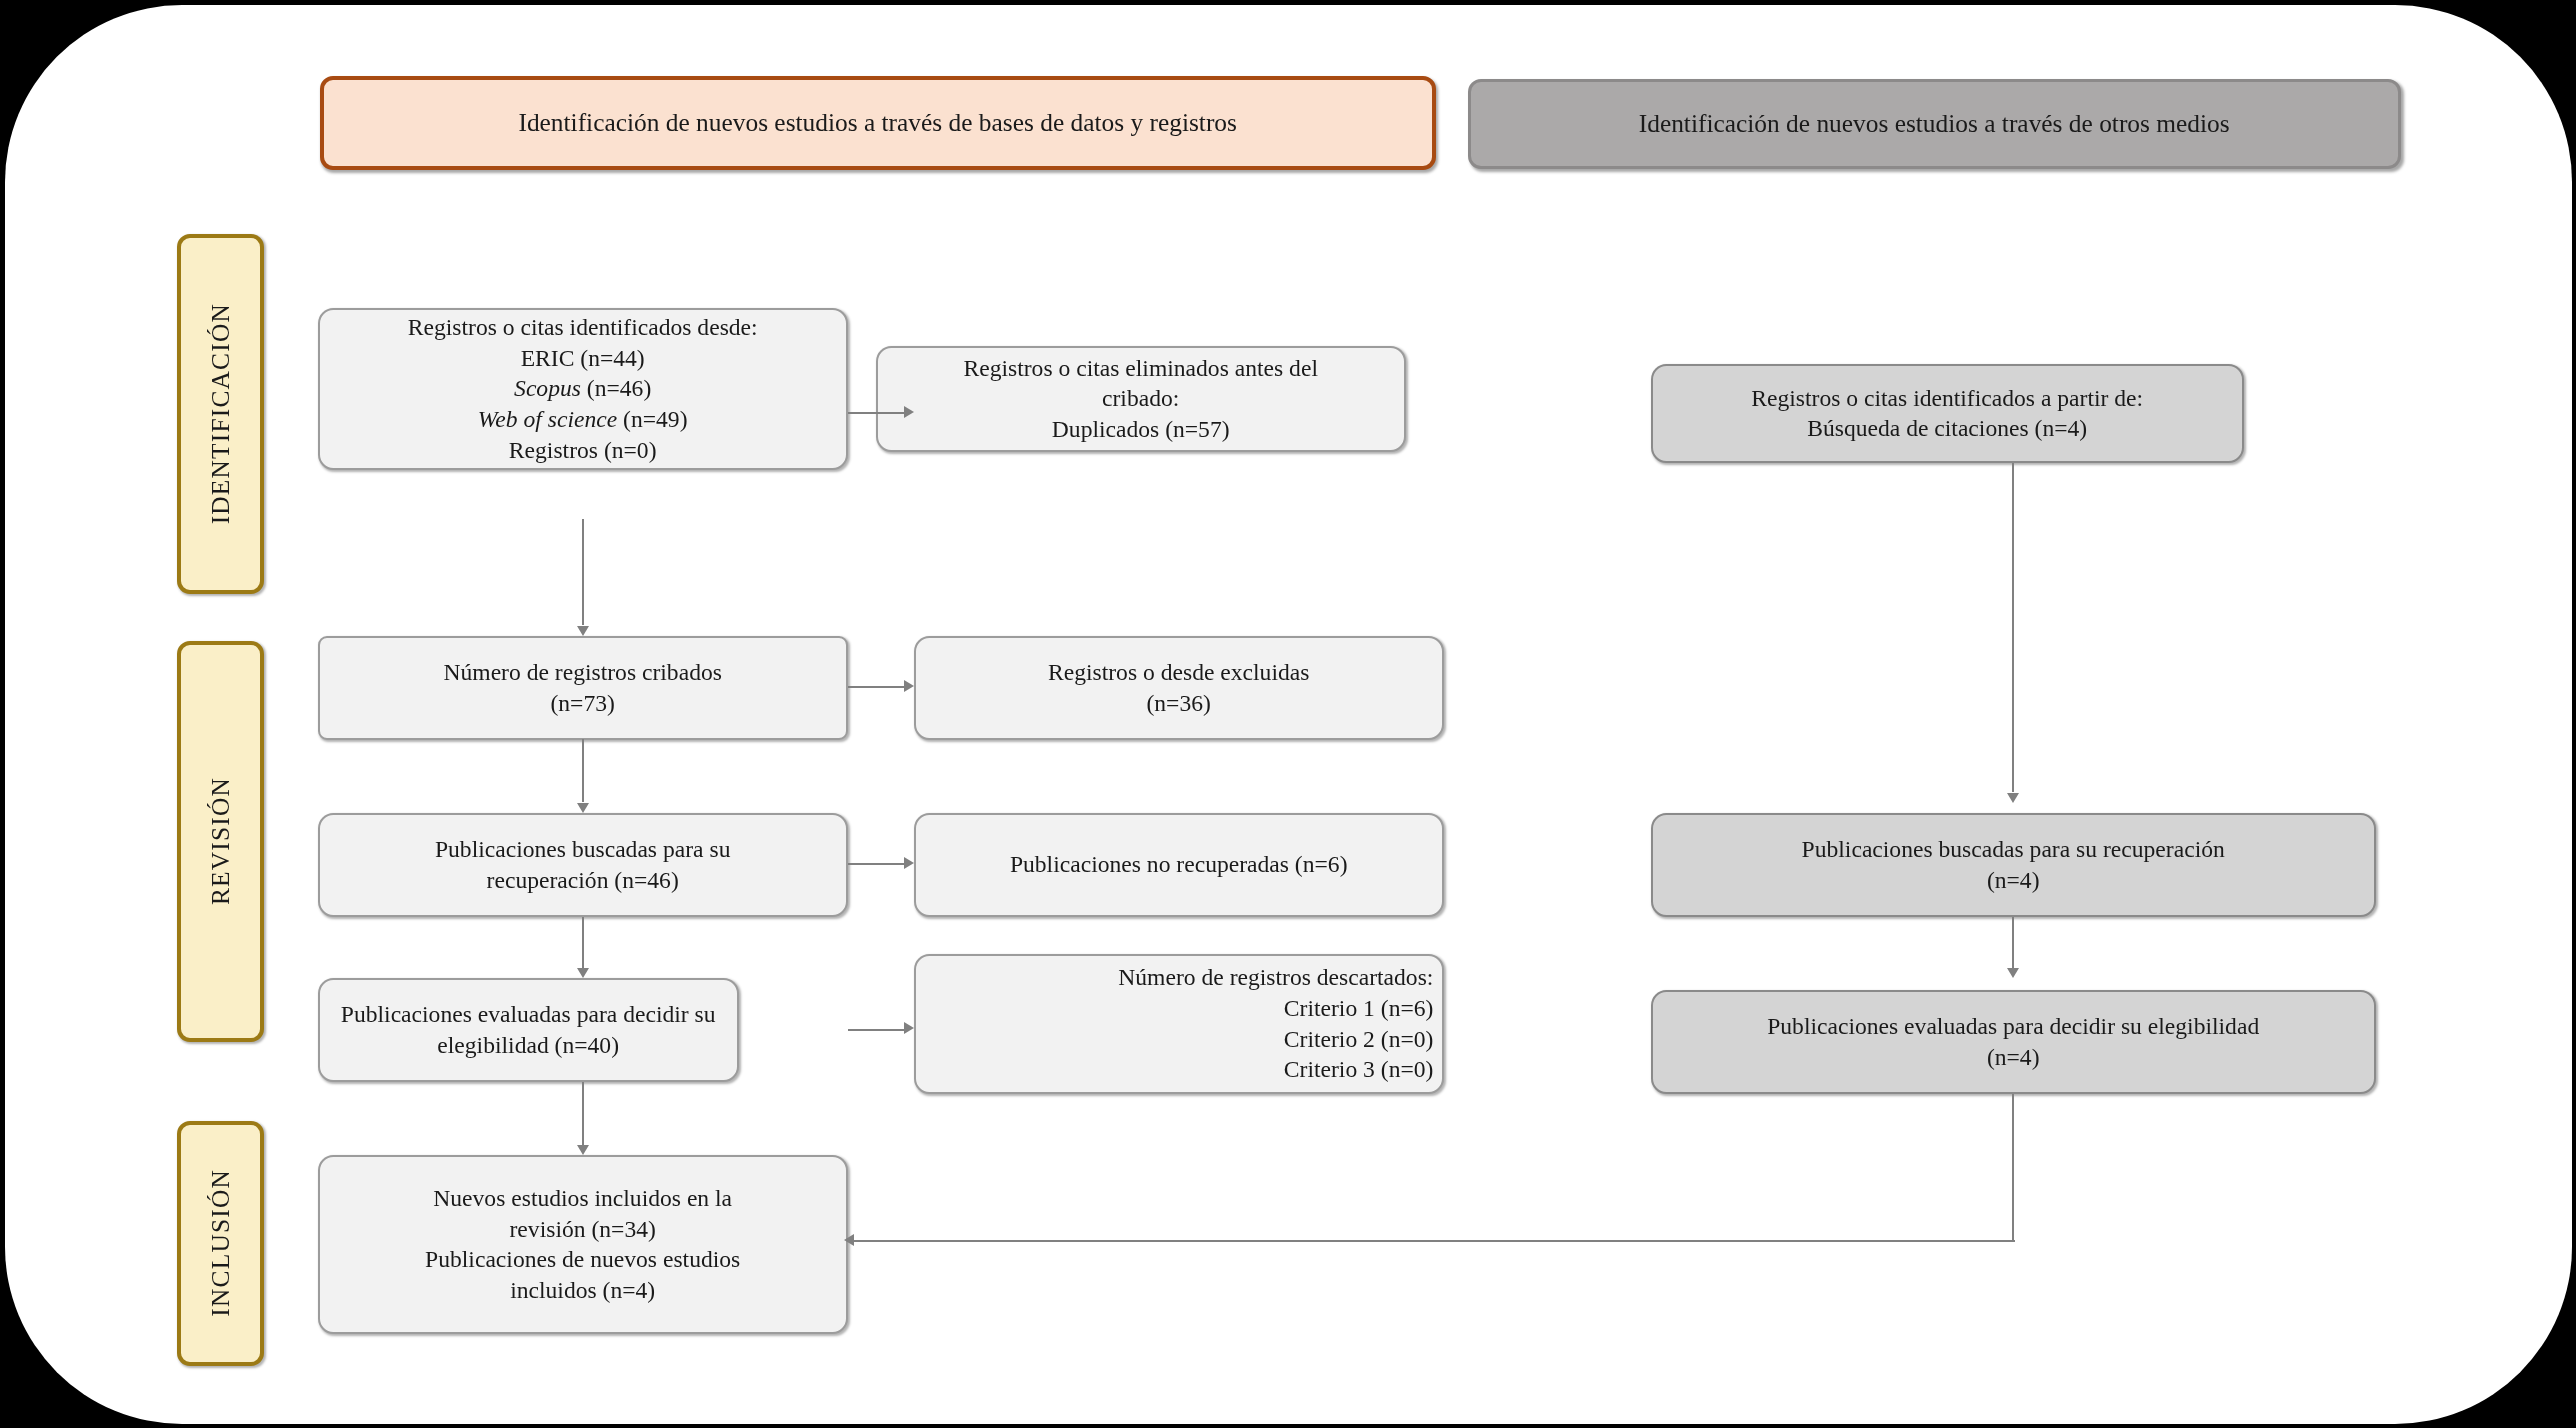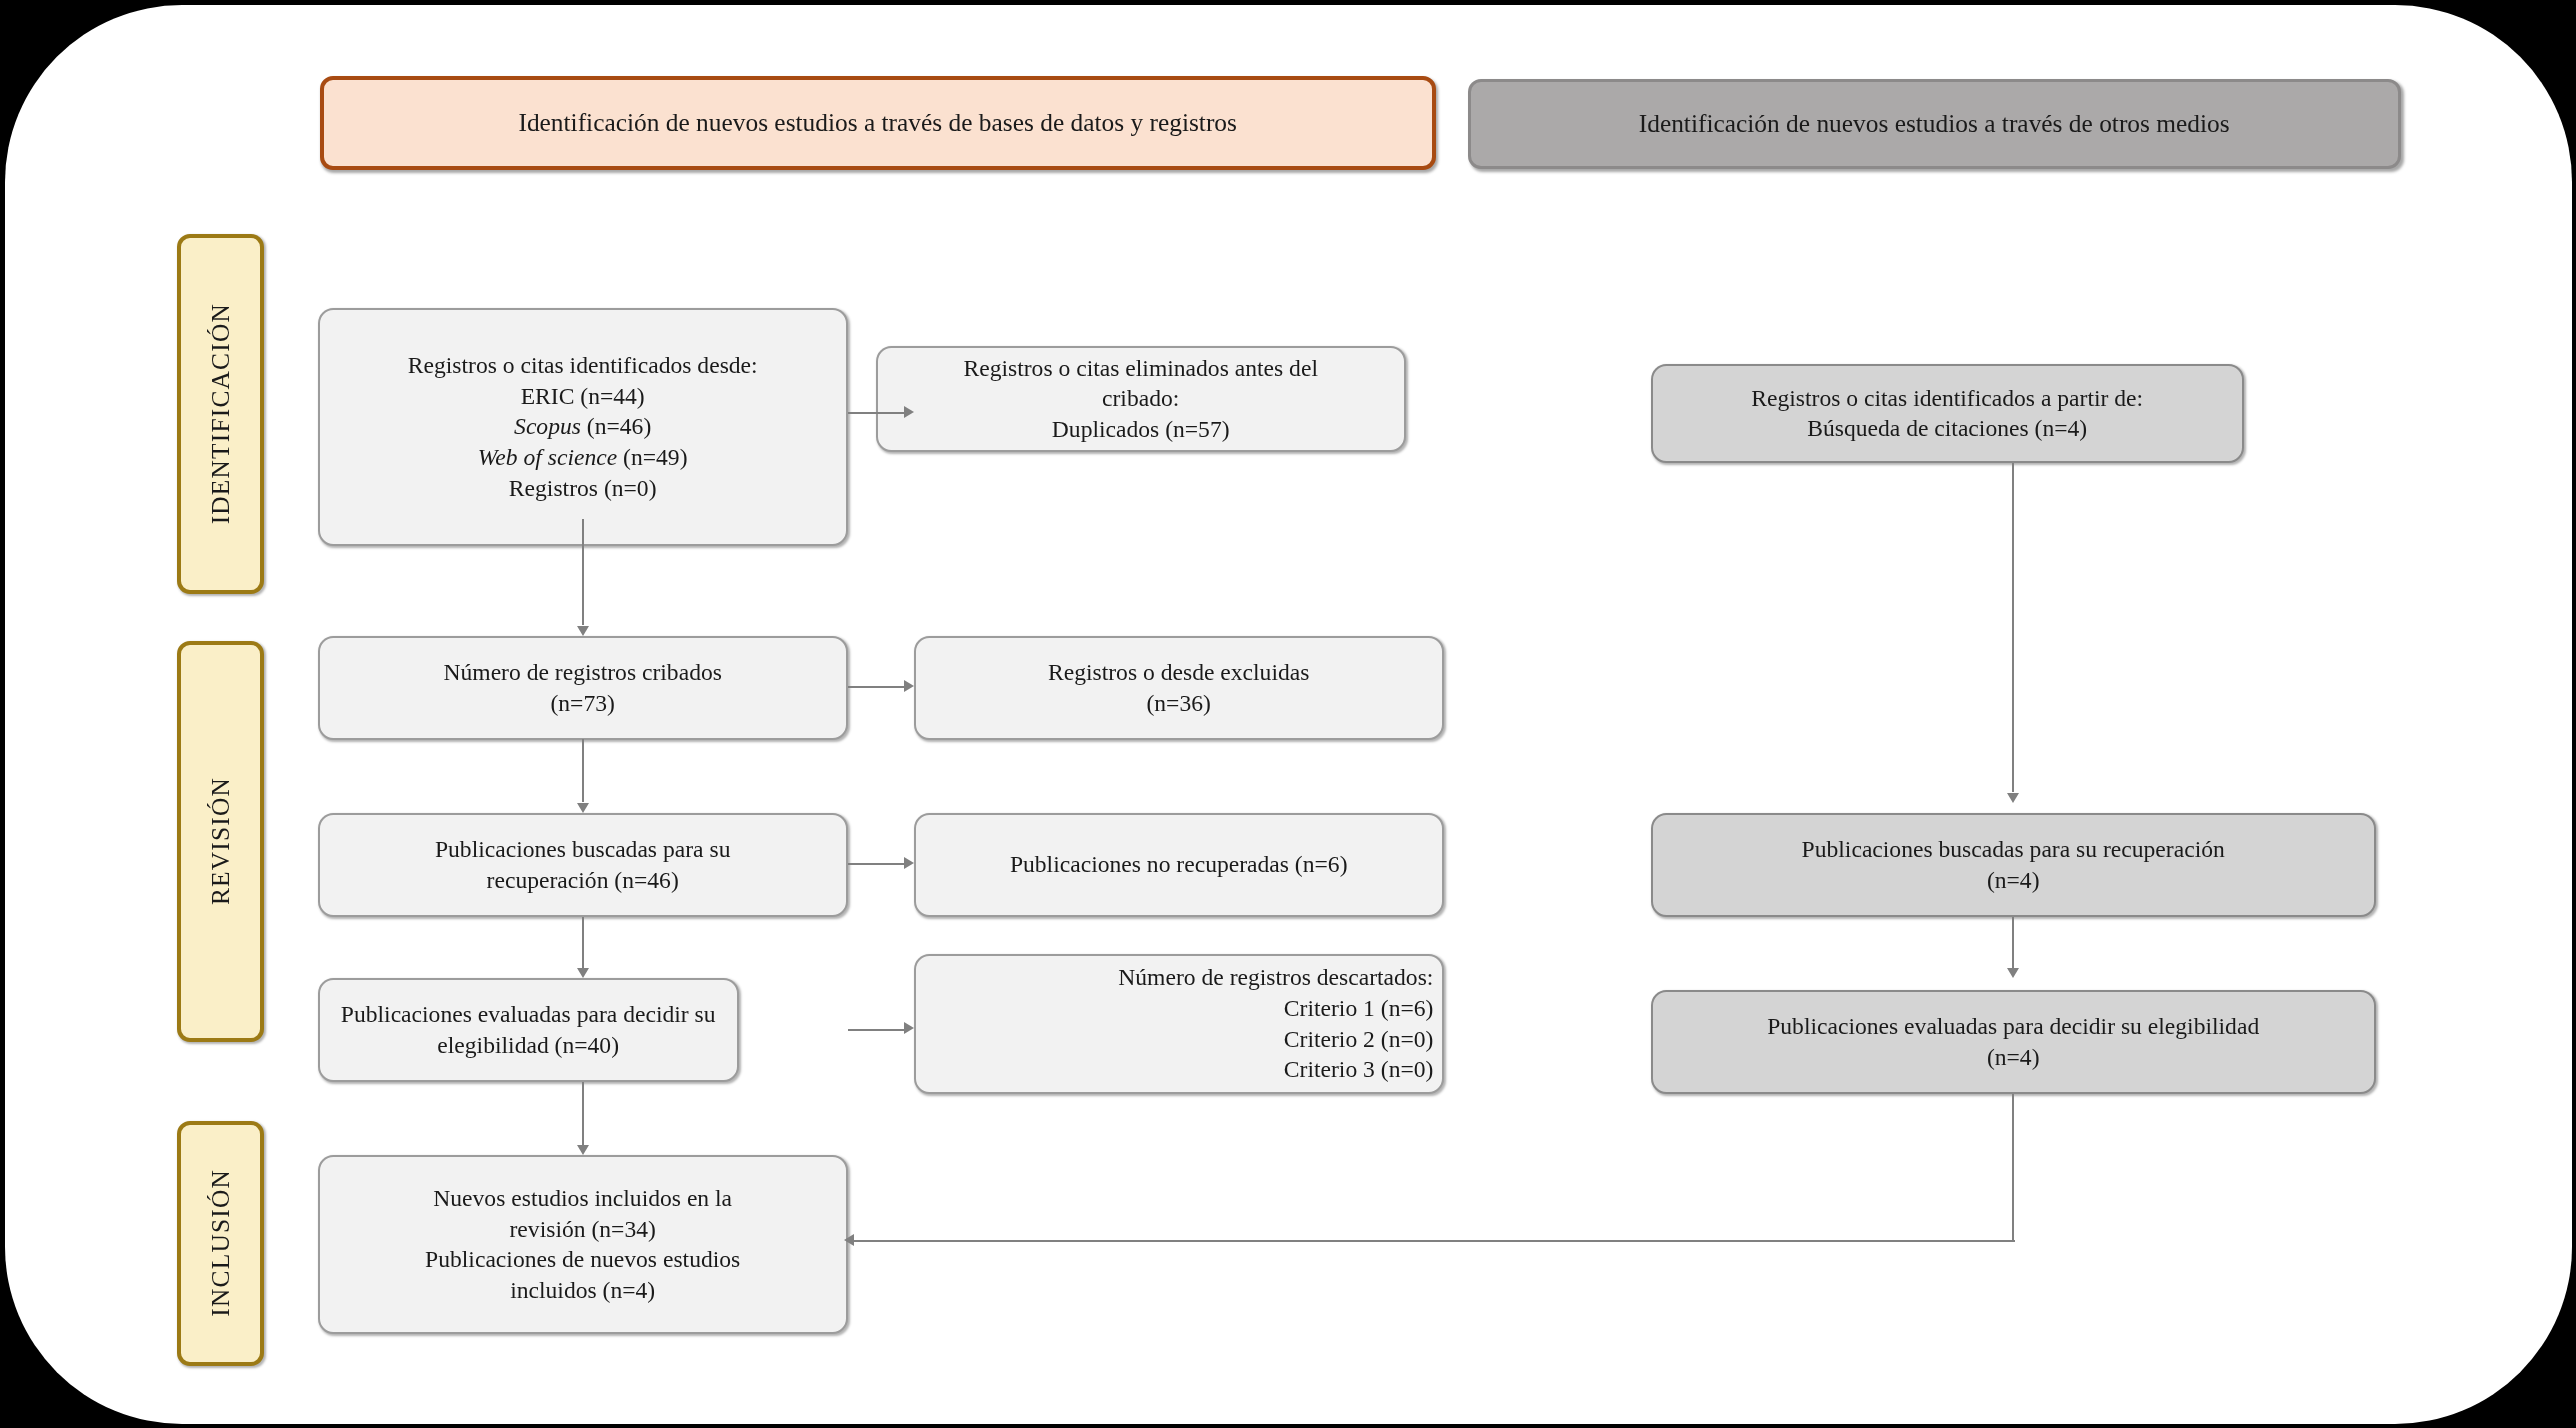--- a/index.html
+++ b/index.html
@@ -148,21 +148,21 @@
     </div>
 
     <div class="stage" style="left:172px; top:636px; width:87px; height:401px;">
       <span class="vtxt">REVISIÓN</span>
     </div>
 
     <div class="stage" style="left:172px; top:1116px; width:87px; height:245px;">
       <span class="vtxt">INCLUSIÓN</span>
     </div>
 
-    <div class="box box-light" style="left:313px; top:303px; width:530px; height:238px;align-items:center;">
+    <div class="box box-light" style="left:313px; top:303px; width:530px; height:162px;align-items:center;">
       <div class="txt">
         <div>Registros o citas identificados desde:</div>
         <div>
           <span>ERIC</span>
           <span>(n=44)</span>
         </div>
         <div>
           <span class="ital">Scopus</span>
           <span>(n=46)</span>
         </div>
@@ -178,21 +178,21 @@
     </div>
 
     <div class="box box-light" style="left:871px; top:341px; width:530px; height:106px;">
       <div class="txt">
         <div>Registros o citas eliminados antes del</div>
         <div>cribado:</div>
         <div>Duplicados (n=57)</div>
       </div>
     </div>
 
-    <div class="box box-light" style="left:313px; top:631px; width:530px; height:104px;">
+    <div class="box box-light" style="left:313px; top:631px; width:530px; height:104px;border-radius:9px;">
       <div class="txt">
         <div>Número de registros cribados</div>
         <div>(n=73)</div>
       </div>
     </div>
 
     <div class="box box-light" style="left:909px; top:631px; width:530px; height:104px;">
       <div class="txt">
         <div>Registros o desde excluidas</div>
         <div>(n=36)</div>

